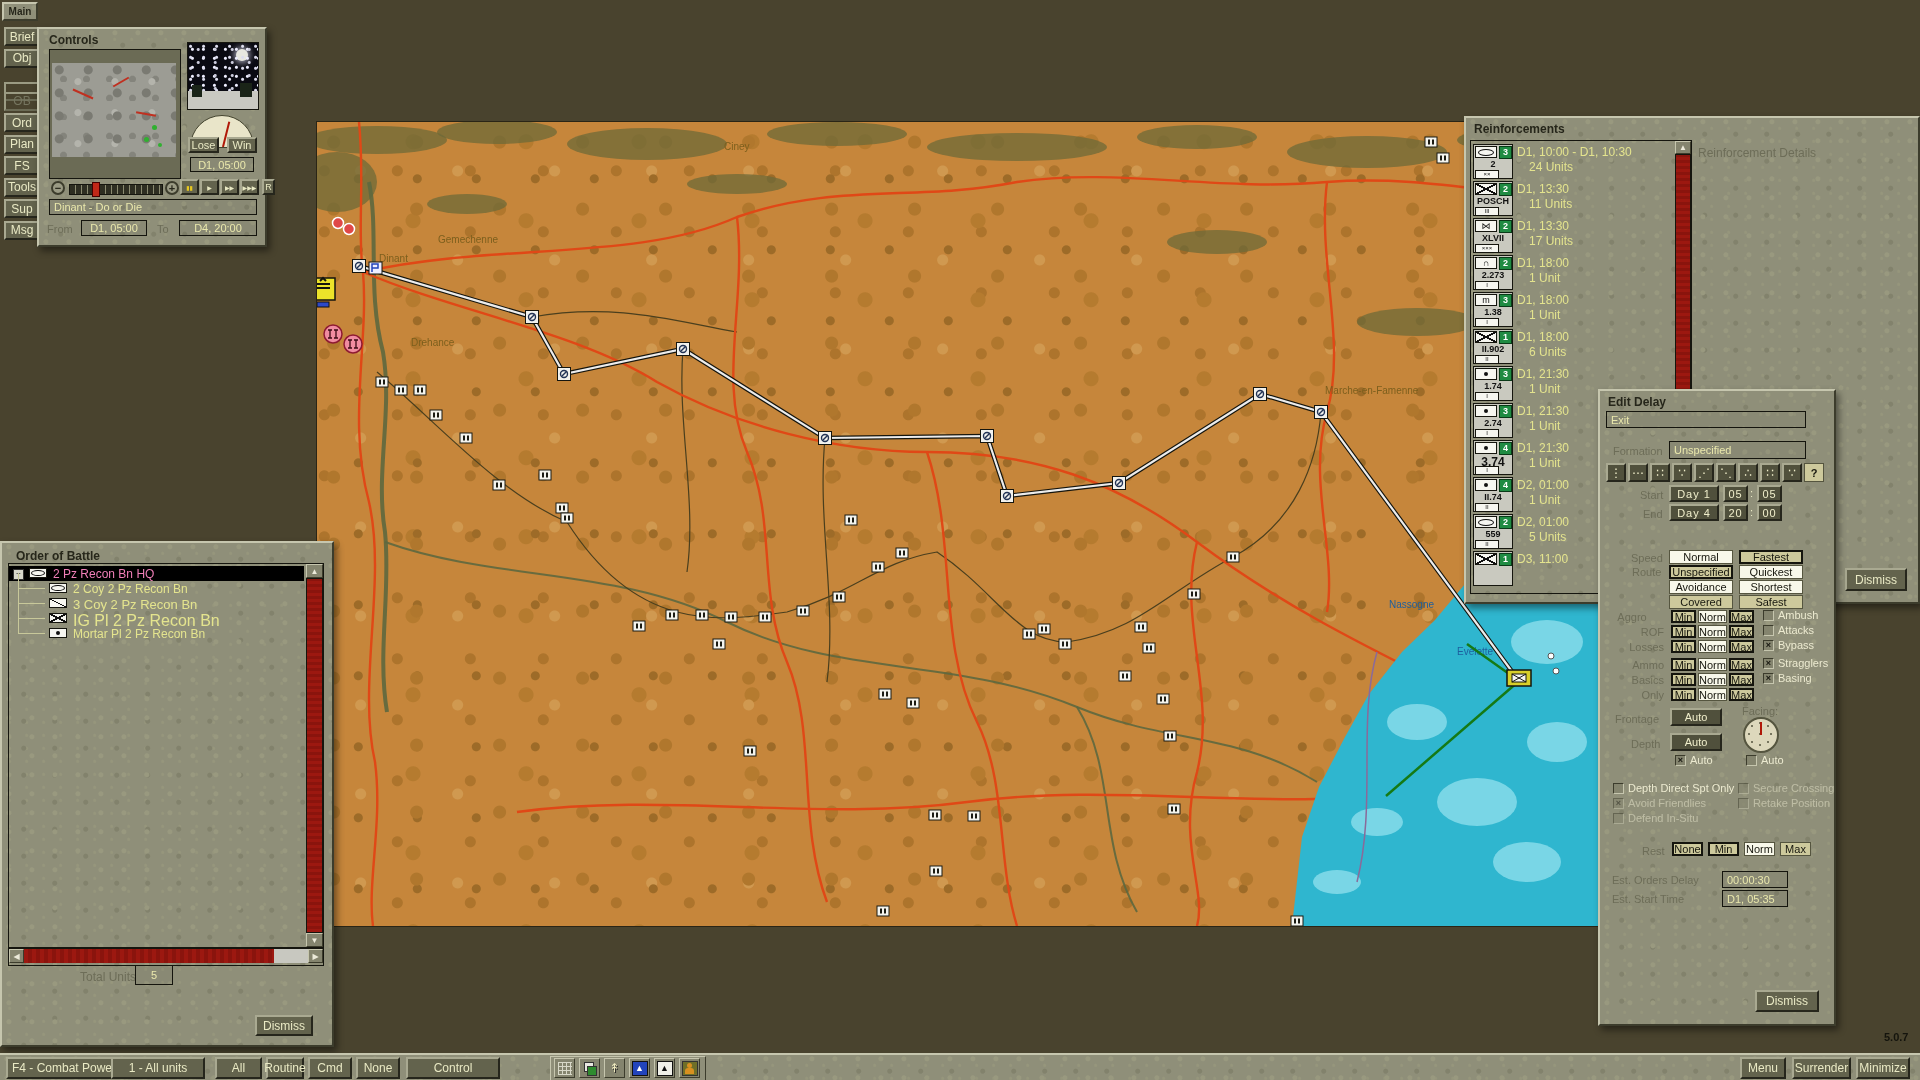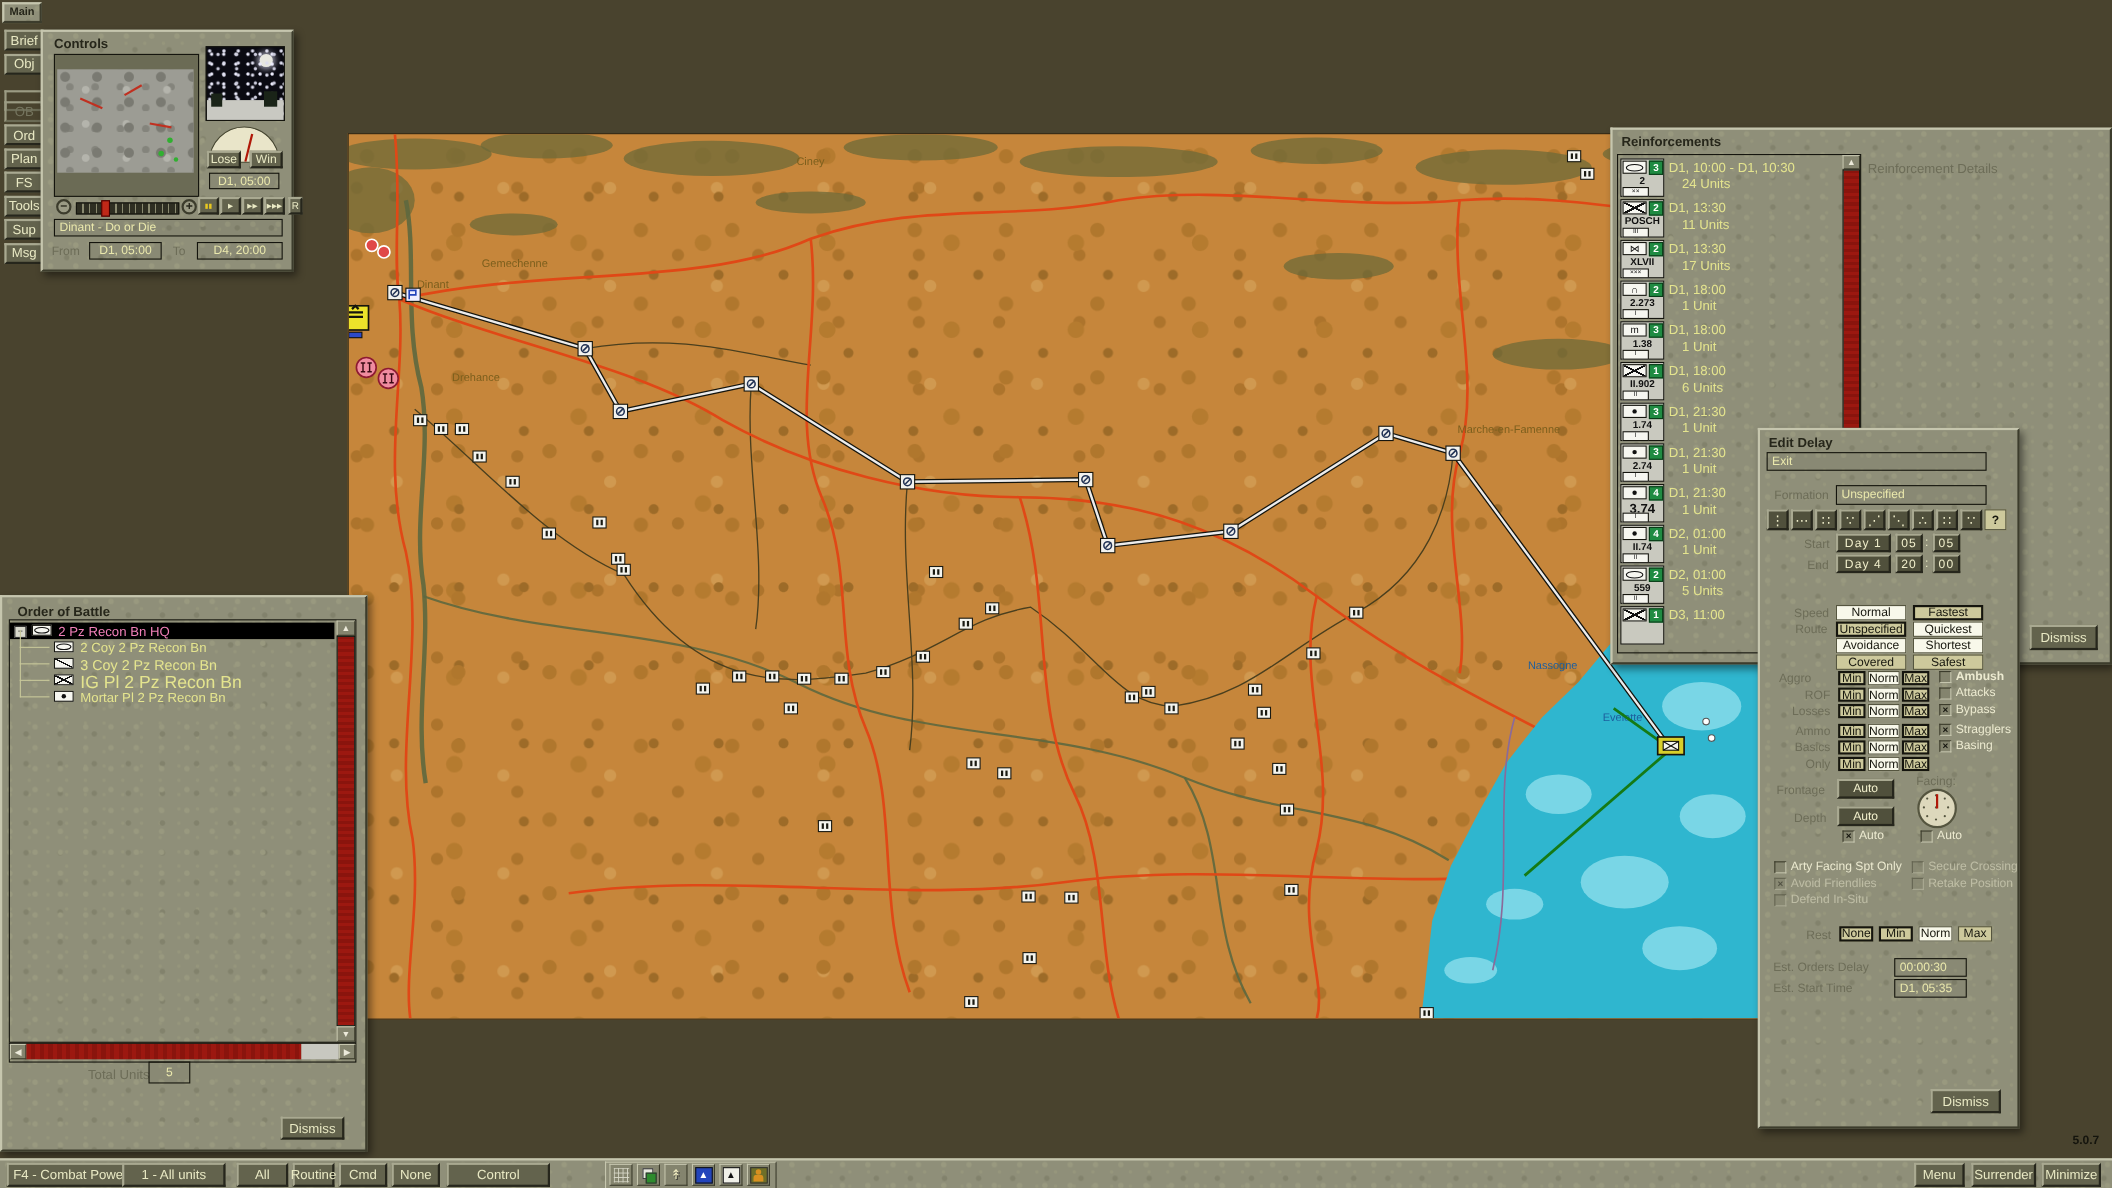--- a/index.html
+++ b/index.html
@@ -723,21 +723,21 @@
       <div class="p opt on" style="left: 98px; top: 282px; width: 29px; height: 13px;">Norm</div>
       <div class="p opt bord" style="left: 129px; top: 282px; width: 25px; height: 13px;">Max</div>
       <div class="p lbl" style="left: 0px; top: 298px; width: 64px; text-align: right;">Only</div>
       <div class="p opt bord" style="left: 71px; top: 297px; width: 25px; height: 13px;">Min</div>
       <div class="p opt on" style="left: 98px; top: 297px; width: 29px; height: 13px;">Norm</div>
       <div class="p opt bord" style="left: 129px; top: 297px; width: 25px; height: 13px;">Max</div>
     </div>
   <div id="check-col">
       <div class="p row" style="left: 163px; top: 218px;">
         <div class="chk"></div>
-        <div class="ck-lbl" style="margin-left: 4px; font-weight: bold;">Ambush</div>
+        <div class="ck-lbl" style="margin-left: 4px;">Ambush</div>
       </div>
       <div class="p row" style="left: 163px; top: 233px;">
         <div class="chk"></div>
         <div class="ck-lbl" style="margin-left: 4px;">Attacks</div>
       </div>
       <div class="p row" style="left: 163px; top: 248px;">
         <div class="chk">×</div>
         <div class="ck-lbl" style="margin-left: 4px;">Bypass</div>
       </div>
       <div class="p row" style="left: 163px; top: 266px;">
@@ -763,21 +763,21 @@
     <span class="dd"></span>
       <div class="dneedle"></div>
   </div>
   <div class="p row" style="left:146px;top:363px;">
     <div class="chk"></div>
       <span class="ck-lbl">Auto</span>
   </div>
 
   <div class="p row" style="left:13px;top:391px;">
     <div class="chk"></div>
-      <span class="ck-lbl">Arty Facing Spt Only</span>
+      <span class="ck-lbl">Depth Direct Spt Only</span>
   </div>
   <div class="p row dis2" style="left:13px;top:406px;">
     <div class="chk">×</div>
       <span class="ck-lbl">Avoid Friendlies</span>
   </div>
   <div class="p row dis2" style="left:13px;top:421px;">
     <div class="chk"></div>
       <span class="ck-lbl">Defend In-Situ</span>
   </div>
   <div class="p row dis2" style="left:138px;top:391px;">

